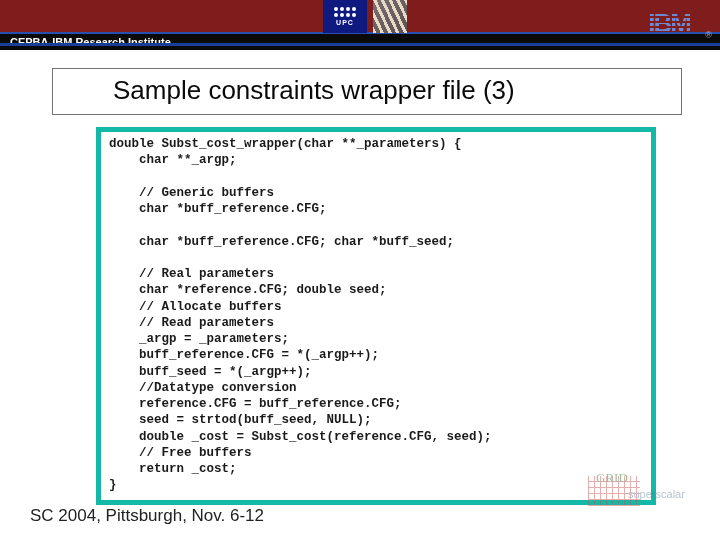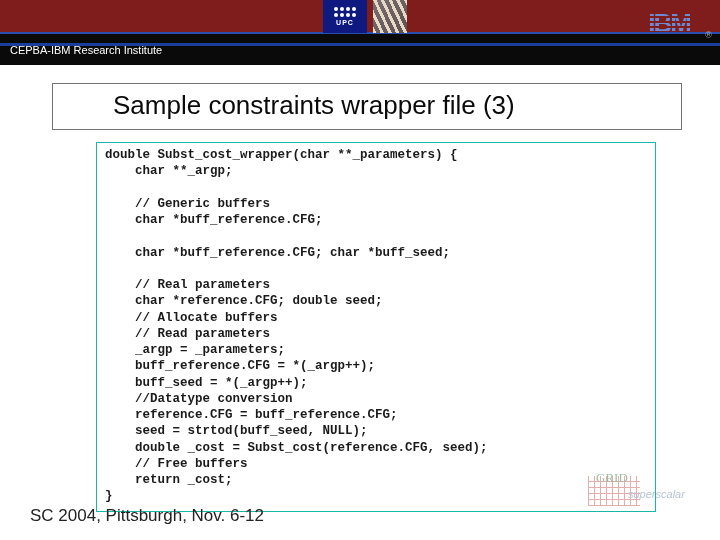--- a/index.html
+++ b/index.html
@@ -83,25 +83,25 @@
   }
   .reg {
     position: absolute;
     right: 8px;
     top: 30px;
     color: #aaa;
     font-size: 9px;
   }
   .institute-bar {
     width: 100%;
-    height: 33px;
+    height: 18px;
     background: #0a0a0a;
     color: #fff;
     font-size: 11px;
-    font-weight: normal;
+    font-weight: bold;
     display: flex;
     align-items: center;
     padding-left: 10px;
     border-top: 2px solid #2a4db0;
   }
   .slide-area {
     padding: 18px 28px 0 48px;
     position: relative;
   }
   .title-box {
@@ -110,21 +110,21 @@
     margin-left: 4px;
     margin-right: 10px;
   }
   .title-box h1 {
     font-family: Arial, sans-serif;
     font-weight: normal;
     font-size: 26px;
     color: #0a0a0a;
   }
   .code-box {
-    border: 1px solid #14b8a6;
+    border: 5px solid #14b8a6;
     margin-top: 12px;
     margin-left: 48px;
     margin-right: 36px;
     padding: 4px 8px 6px 8px;
     font-family: "Courier New", monospace;
     font-size: 12.5px;
     line-height: 1.30;
     color: #1a1a1a;
     white-space: pre;
     font-weight: bold;
@@ -159,21 +159,20 @@
     left: 8px; top: 0;
     font-size: 13px;
     color: #2a6e2a;
     font-family: Georgia, serif;
   }
   .watermark .sub {
     position: absolute;
     left: 40px; top: 18px;
     font-size: 11px;
     color: #5a7a9a;
-    font-style: italic;
   }
 </style>
 </head>
 <body>
 
 <div class="top-band">
   <div class="logo-upc">
     <div class="dots">
       <span></span>
         <span></span>

